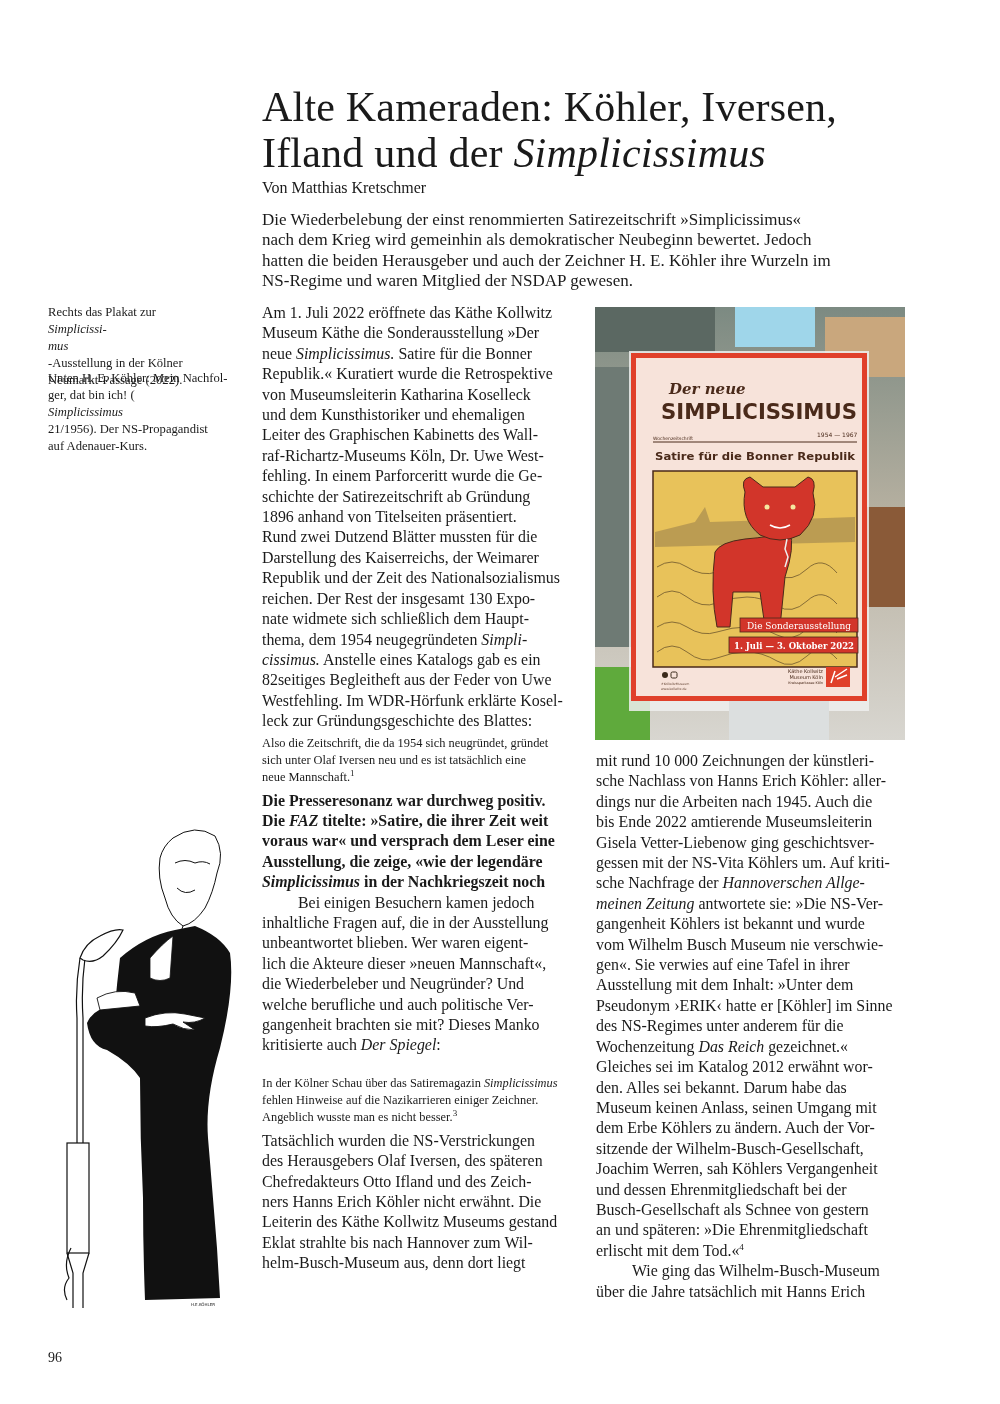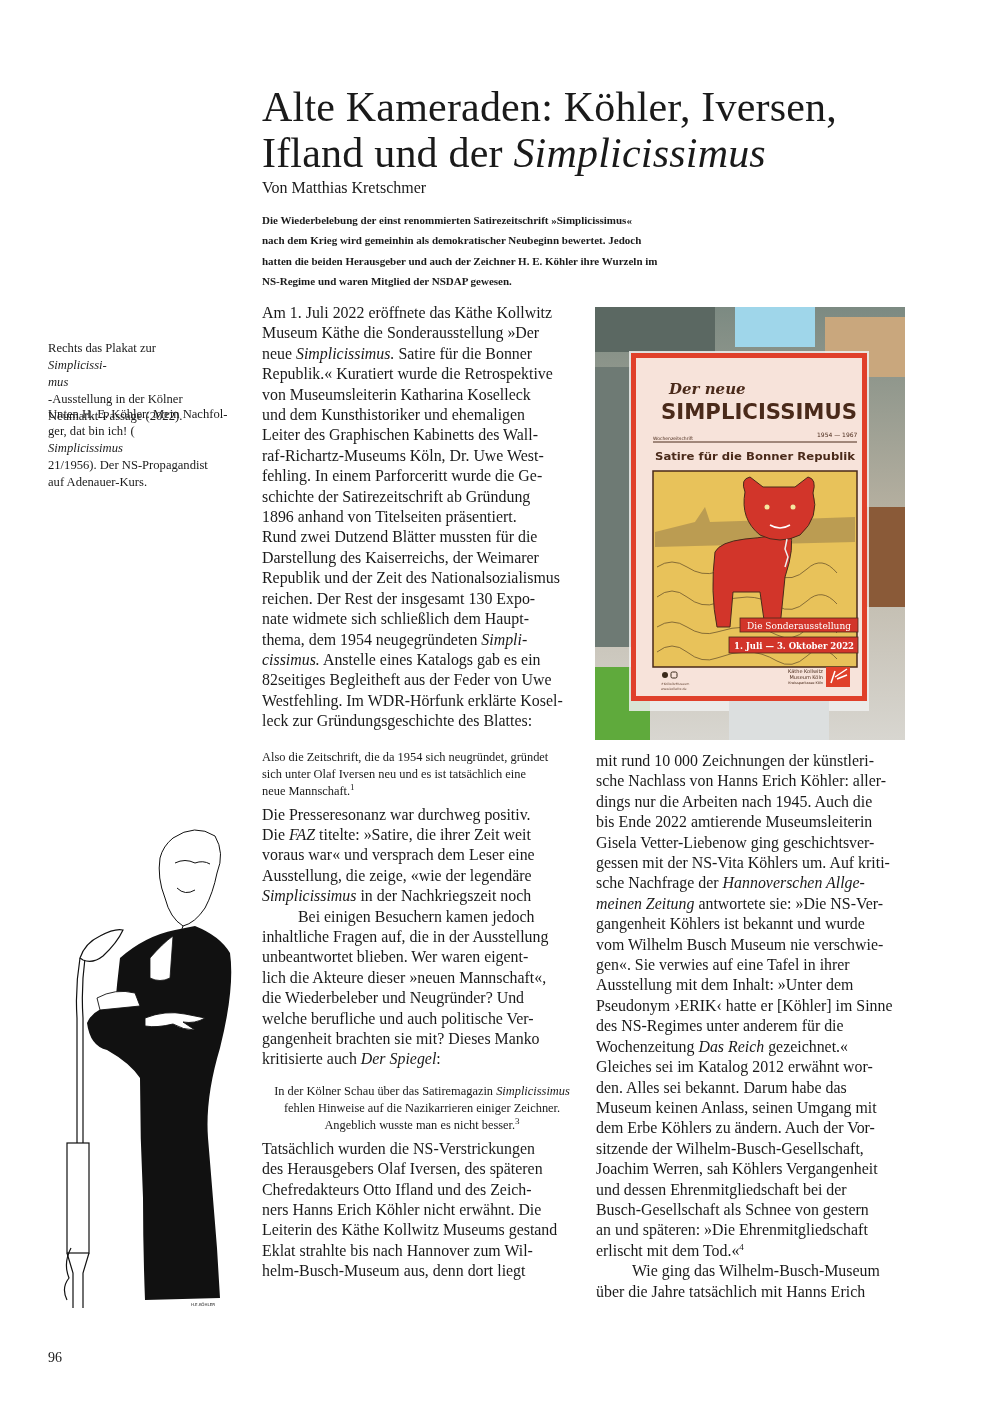--- a/index.html
+++ b/index.html
@@ -1,22 +1,22 @@
 <!DOCTYPE html>
 <html><head>
 <meta charset="utf-8">
 <style>
   html, body { margin:0; padding:0; background:#ffffff; }
   body { width:1000px; height:1404px; position:relative; overflow:hidden; color:#1a1a1a; font-family:"DejaVu Serif", serif; }
   #title { position:absolute; left:262px; top:84px; width:700px; font-family:"Liberation Serif", serif; font-size:42px; line-height:46px; font-weight:normal; margin:0; letter-spacing:0.2px; }
   #title .l { display:block; white-space:nowrap; }
   #author { position:absolute; left:262px; top:178px; font-family:"Liberation Serif", serif; font-weight:normal; font-size:16px; line-height:20px; }
-  #lead { position:absolute; left:262px; top:210px; width:650px; font-family:"Liberation Serif", serif; font-weight:bold; font-size:11px; line-height:20.4px; }
+  #lead { position:absolute; left:262px; top:210px; width:650px; font-family:"Liberation Serif", serif; font-weight:normal; font-size:17px; line-height:20.4px; }
   #lead span { display:block; white-space:nowrap; }
-  .caption { position:absolute; left:48px; width:190px; font-family:"Liberation Serif", serif; font-size:12.6px; line-height:17px;margin-top:36px; }
+  .caption { position:absolute; left:48px; width:190px; font-family:"Liberation Serif", serif; font-size:12.6px; line-height:17px; }
   .caption span { display:block; white-space:nowrap; }
   .col { position:absolute; font-family:"Liberation Serif", serif; font-size:15.9px; line-height:20.4px; }
   .col .ln { display:block; white-space:nowrap; }
   .col .ind { padding-left:36px; }
   .quote { font-family:"Liberation Serif", serif; font-size:12.4px; line-height:17px; }
   .quote .ln { display:block; white-space:nowrap; }
   i { font-style:italic; }
   sup { font-size:9px; vertical-align:super; line-height:0; }
   #col1 { left:262px; top:303px; width:320px; }
   #col2 { left:596px; top:751px; width:315px; }
@@ -68,43 +68,43 @@
       <span class="ln">Darstellung des Kaiserreichs, der Weimarer</span>
       <span class="ln">Republik und der Zeit des Nationalsozialismus</span>
       <span class="ln">reichen. Der Rest der insgesamt 130 Expo-</span>
       <span class="ln">nate widmete sich schließlich dem Haupt-</span>
       <span class="ln">thema, dem 1954 neugegründeten <i>Simpli-</i></span>
       <span class="ln"><i>cissimus.</i> Anstelle eines Katalogs gab es ein</span>
       <span class="ln">82seitiges Begleitheft aus der Feder von Uwe</span>
       <span class="ln">Westfehling. Im WDR-Hörfunk erklärte Kosel-</span>
       <span class="ln">leck zur Gründungsgeschichte des Blattes:</span>
     </div>
-  <div class="quote" id="c1q1" style="margin-top:17px;">
+  <div class="quote" id="c1q1" style="margin-top:3px;">
       <span class="ln">Also die Zeitschrift, die da 1954 sich neugründet, gründet</span>
       <span class="ln">sich unter Olaf Iversen neu und es ist tatsächlich eine</span>
       <span class="ln">neue Mannschaft.<sup>1</sup></span>
     </div>
-  <div id="c1p2" style="margin-top:5px;">
+  <div id="c1p2" style="margin-top:5px;font-weight:bold;">
       <span class="ln">Die Presseresonanz war durchweg positiv.</span>
       <span class="ln">Die <i>FAZ</i> titelte: »Satire, die ihrer Zeit weit</span>
       <span class="ln">voraus war« und versprach dem Leser eine</span>
       <span class="ln">Ausstellung, die zeige, «wie der legendäre</span>
       <span class="ln"><i>Simplicissimus</i> in der Nachkriegszeit noch</span>
     </div>
   <div id="c1p3">
       <span class="ln ind">Bei einigen Besuchern kamen jedoch</span>
       <span class="ln">inhaltliche Fragen auf, die in der Ausstellung</span>
       <span class="ln">unbeantwortet blieben. Wer waren eigent-</span>
       <span class="ln">lich die Akteure dieser »neuen Mannschaft«,</span>
       <span class="ln">die Wiederbeleber und Neugründer? Und</span>
       <span class="ln">welche berufliche und auch politische Ver-</span>
       <span class="ln">gangenheit brachten sie mit? Dieses Manko</span>
       <span class="ln">kritisierte auch <i>Der Spiegel</i>:</span>
     </div>
-  <div class="quote" id="c1q2" style="margin-top:13px;text-align:center;">
+  <div class="quote" id="c1q2" style="margin-top:19px;">
       <span class="ln">In der Kölner Schau über das Satiremagazin <i>Simplicissimus</i></span>
       <span class="ln">fehlen Hinweise auf die Nazikarrieren einiger Zeichner.</span>
       <span class="ln">Angeblich wusste man es nicht besser.<sup>3</sup></span>
     </div>
   <div id="c1p4" style="margin-top:5px;">
       <span class="ln">Tatsächlich wurden die NS-Verstrickungen</span>
       <span class="ln">des Herausgebers Olaf Iversen, des späteren</span>
       <span class="ln">Chefredakteurs Otto Ifland und des Zeich-</span>
       <span class="ln">ners Hanns Erich Köhler nicht erwähnt. Die</span>
       <span class="ln">Leiterin des Käthe Kollwitz Museums gestand</span>

